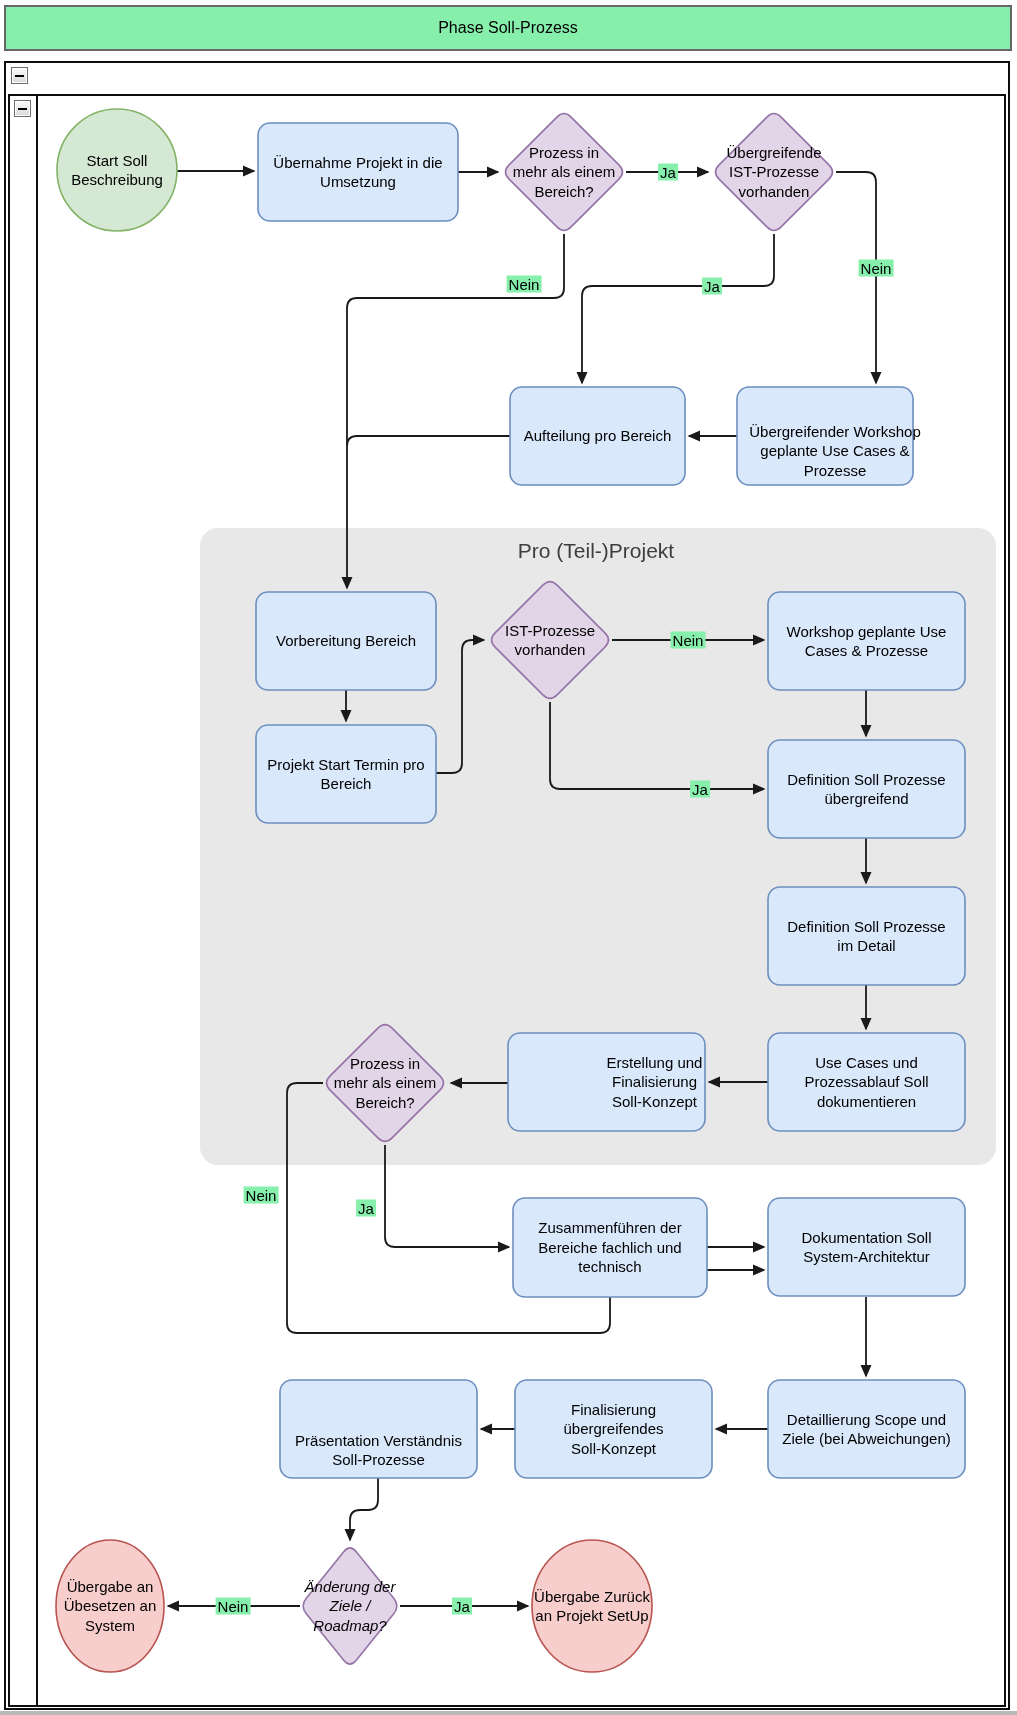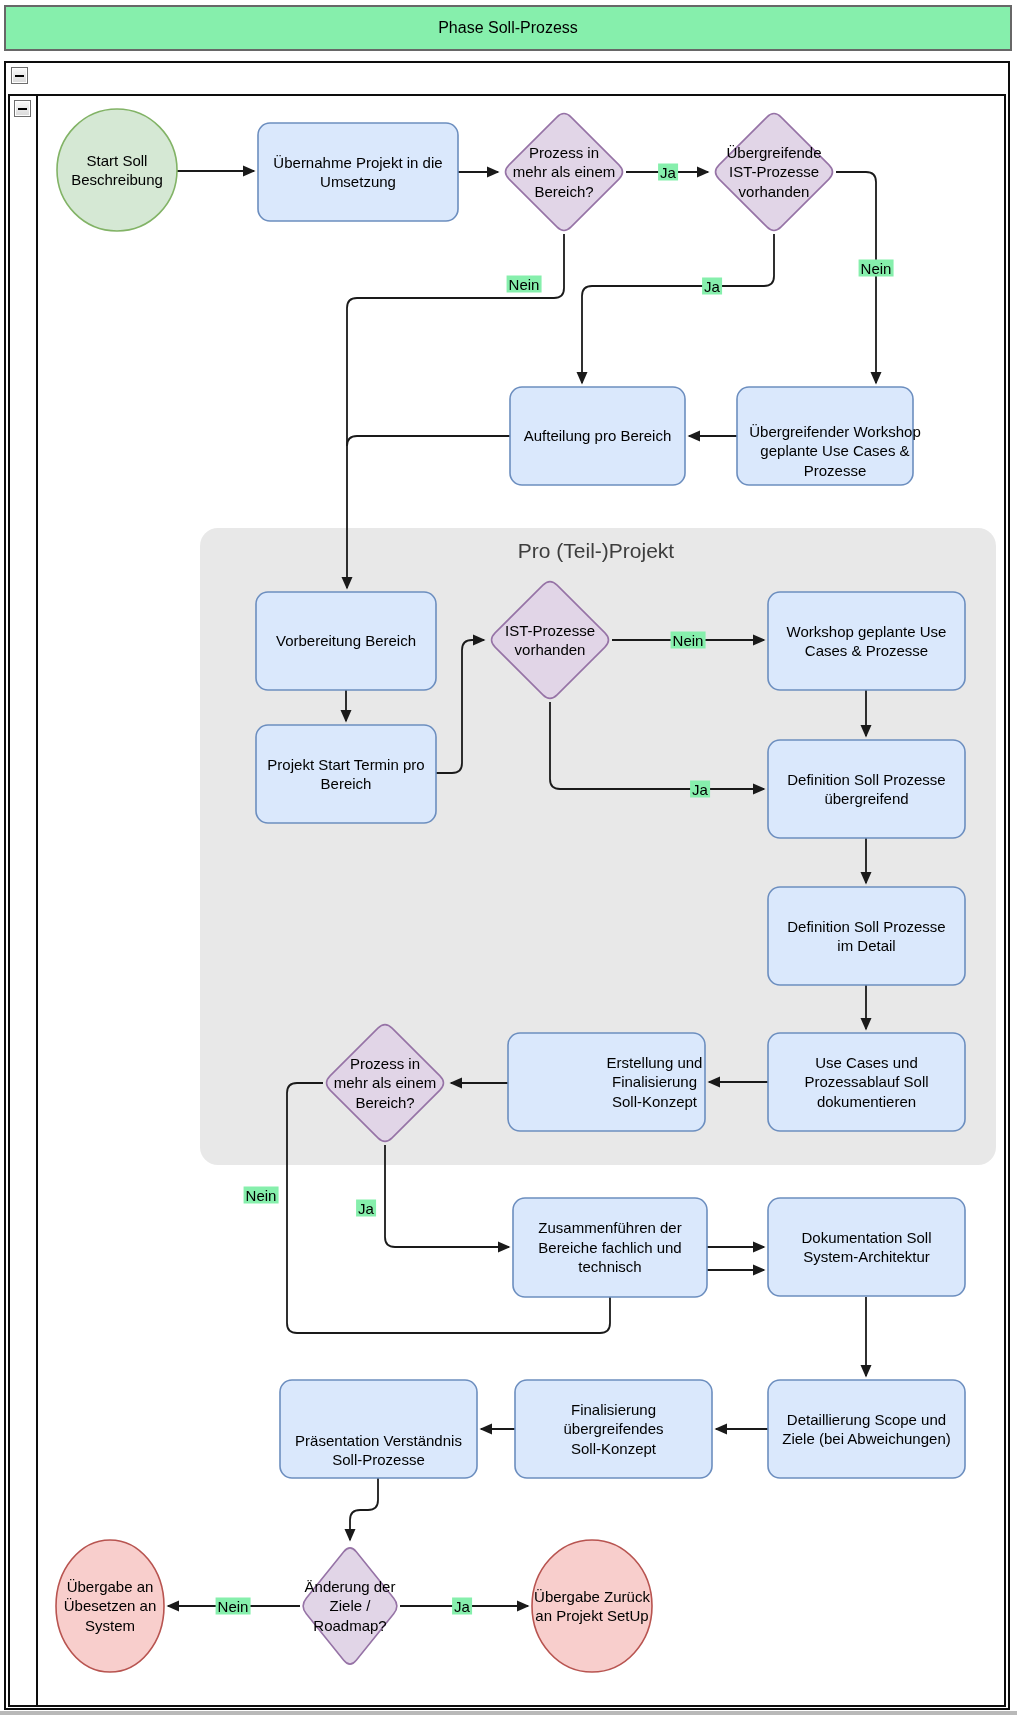--- a/index.html
+++ b/index.html
@@ -162,21 +162,21 @@
 technisch</div>
     <div class="node-label" style="left: 768px; top: 1198px; width: 197px; height: 98px;">Dokumentation Soll
 System-Architektur</div>
     <div class="node-label" style="left: 768px; top: 1380px; width: 197px; height: 98px;">Detaillierung Scope und
 Ziele (bei Abweichungen)</div>
     <div class="node-label" style="left: 515px; top: 1380px; width: 197px; height: 98px;">Finalisierung
 übergreifendes
 Soll-Konzept</div>
     <div class="node-label" style="left: 280px; top: 1380px; width: 197px; height: 98px; margin-top: 21px;">Präsentation Verständnis
 Soll-Prozesse</div>
-    <div class="node-label" style="left: 300px; top: 1544px; width: 100px; height: 124px;">Änderung der
+    <div class="node-label" style="left: 300px; top: 1544px; width: 100px; height: 124px; font-style: italic;">Änderung der
 Ziele /
 Roadmap?</div>
     <div class="node-label" style="left: 56px; top: 1540px; width: 108px; height: 132px;">Übergabe an
 Übesetzen an
 System</div>
     <div class="node-label" style="left: 532px; top: 1540px; width: 120px; height: 132px;">Übergabe Zurück
 an Projekt SetUp</div>
     <div class="edge-label" style="left: 668px; top: 172px;">Ja</div>
     <div class="edge-label" style="left: 524px; top: 284px;">Nein</div>
     <div class="edge-label" style="left: 712px; top: 286px;">Ja</div>

